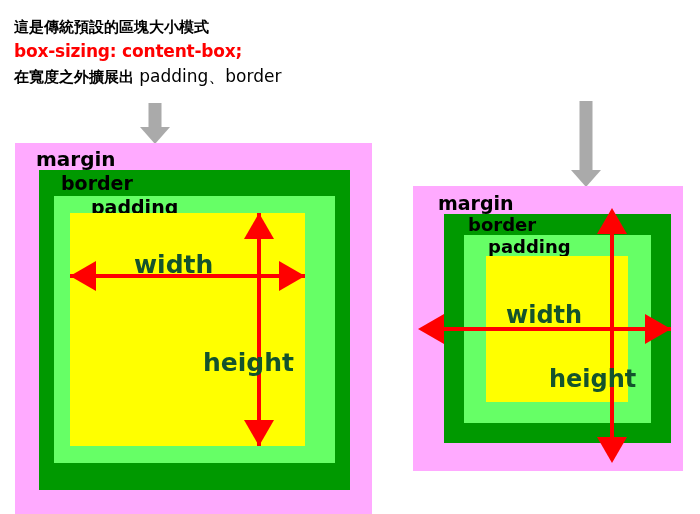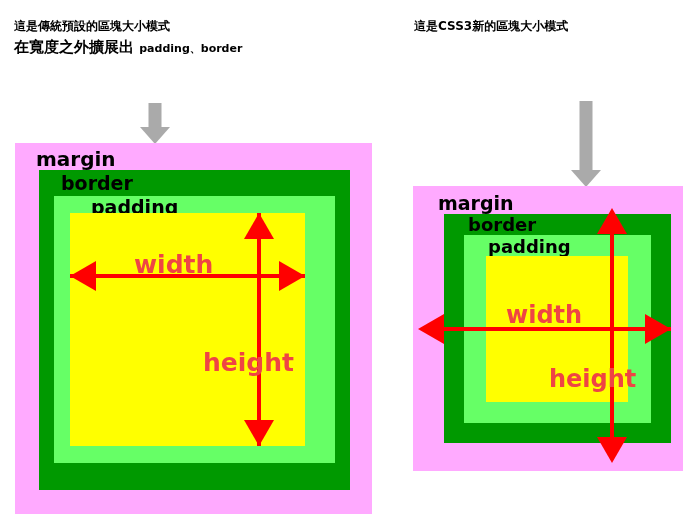--- a/index.html
+++ b/index.html
@@ -17,42 +17,42 @@
 
   
   .caption {
     position: absolute;
     white-space: nowrap;
     color: #000000;
     line-height: 1.0;
   }
   .cap-line {
     display: block;
-    font-size: 12px;
+    font-size: 15px;
     font-weight: bold;
     color: #000000;
     margin-bottom: 8px;
   }
   .cap-code {
     display: block;
     font-size: 17px;
     font-weight: bold;
     color: #ff0000;
     margin-bottom: 8px;
     letter-spacing: -0.2px;
   }
   .cap-line3 {
     display: block;
     font-size: 15px;
     font-weight: bold;
     color: #000000;
   }
   .cap-line3 .thin {
-    font-weight: bold;
-    font-size: 11px;
+    font-weight: normal;
+    font-size: 17px;
   }
 
   
   .grey-arrow { position: absolute; }
   .grey-arrow .shaft {
     position: absolute;
     left: 50%;
     top: 0;
     transform: translateX(-50%);
     width: 13px;
@@ -107,30 +107,31 @@
     border-bottom: 26px solid #ff0000;
   }
   .arrowhead.down {
     border-left: 15px solid transparent;
     border-right: 15px solid transparent;
     border-top: 26px solid #ff0000;
   }
   .dim-label {
     position: absolute;
     font-weight: bold;
-    color: #ef4444;
+    color: #14532d;
     white-space: nowrap;
     line-height: 1;
   }
 </style>
 </head>
 <body>
 
 <div class="caption" style="left:14px; top:20px;">
   <span class="cap-line">這是傳統預設的區塊大小模式</span>
+  <span class="cap-code">box-sizing: content-box;</span>
   <span class="cap-line3">
     <span>在寬度之外擴展出</span>
     <span class="thin">padding、border</span>
   </span>
 </div>
 
 <div class="grey-arrow" style="left:138px; top:103px; width:34px; height:41px;">
   <div class="shaft" style="height:26px;"></div>
   <div class="head"></div>
 </div>
@@ -154,21 +155,20 @@
   <div class="dim-label" style="left:134px; top:252px; font-size:25px;">width</div>
 
   <div class="redline v" style="left:257px; top:213px; height:233px;"></div>
   <div class="arrowhead up" style="left:244px; top:213px;"></div>
   <div class="arrowhead down" style="left:244px; top:420px;"></div>
   <div class="dim-label" style="left:203px; top:350px; font-size:25px;">height</div>
 
 </div>
 
 <div class="caption" style="left:414px; top:20px;">
-  <span class="cap-line">這是CSS3新的區塊大小模式</span>
 </div>
 
 <div class="grey-arrow" style="left:569px; top:101px; width:34px; height:86px;">
   <div class="shaft" style="height:71px;"></div>
   <div class="head"></div>
 </div>
 
 <div class="boxmodel" style="left:0px; top:0px; width:700px; height:514px;">
 
   <div class="layer layer-margin" style="left:413px; top:186px; width:270px; height:285px;"></div>

